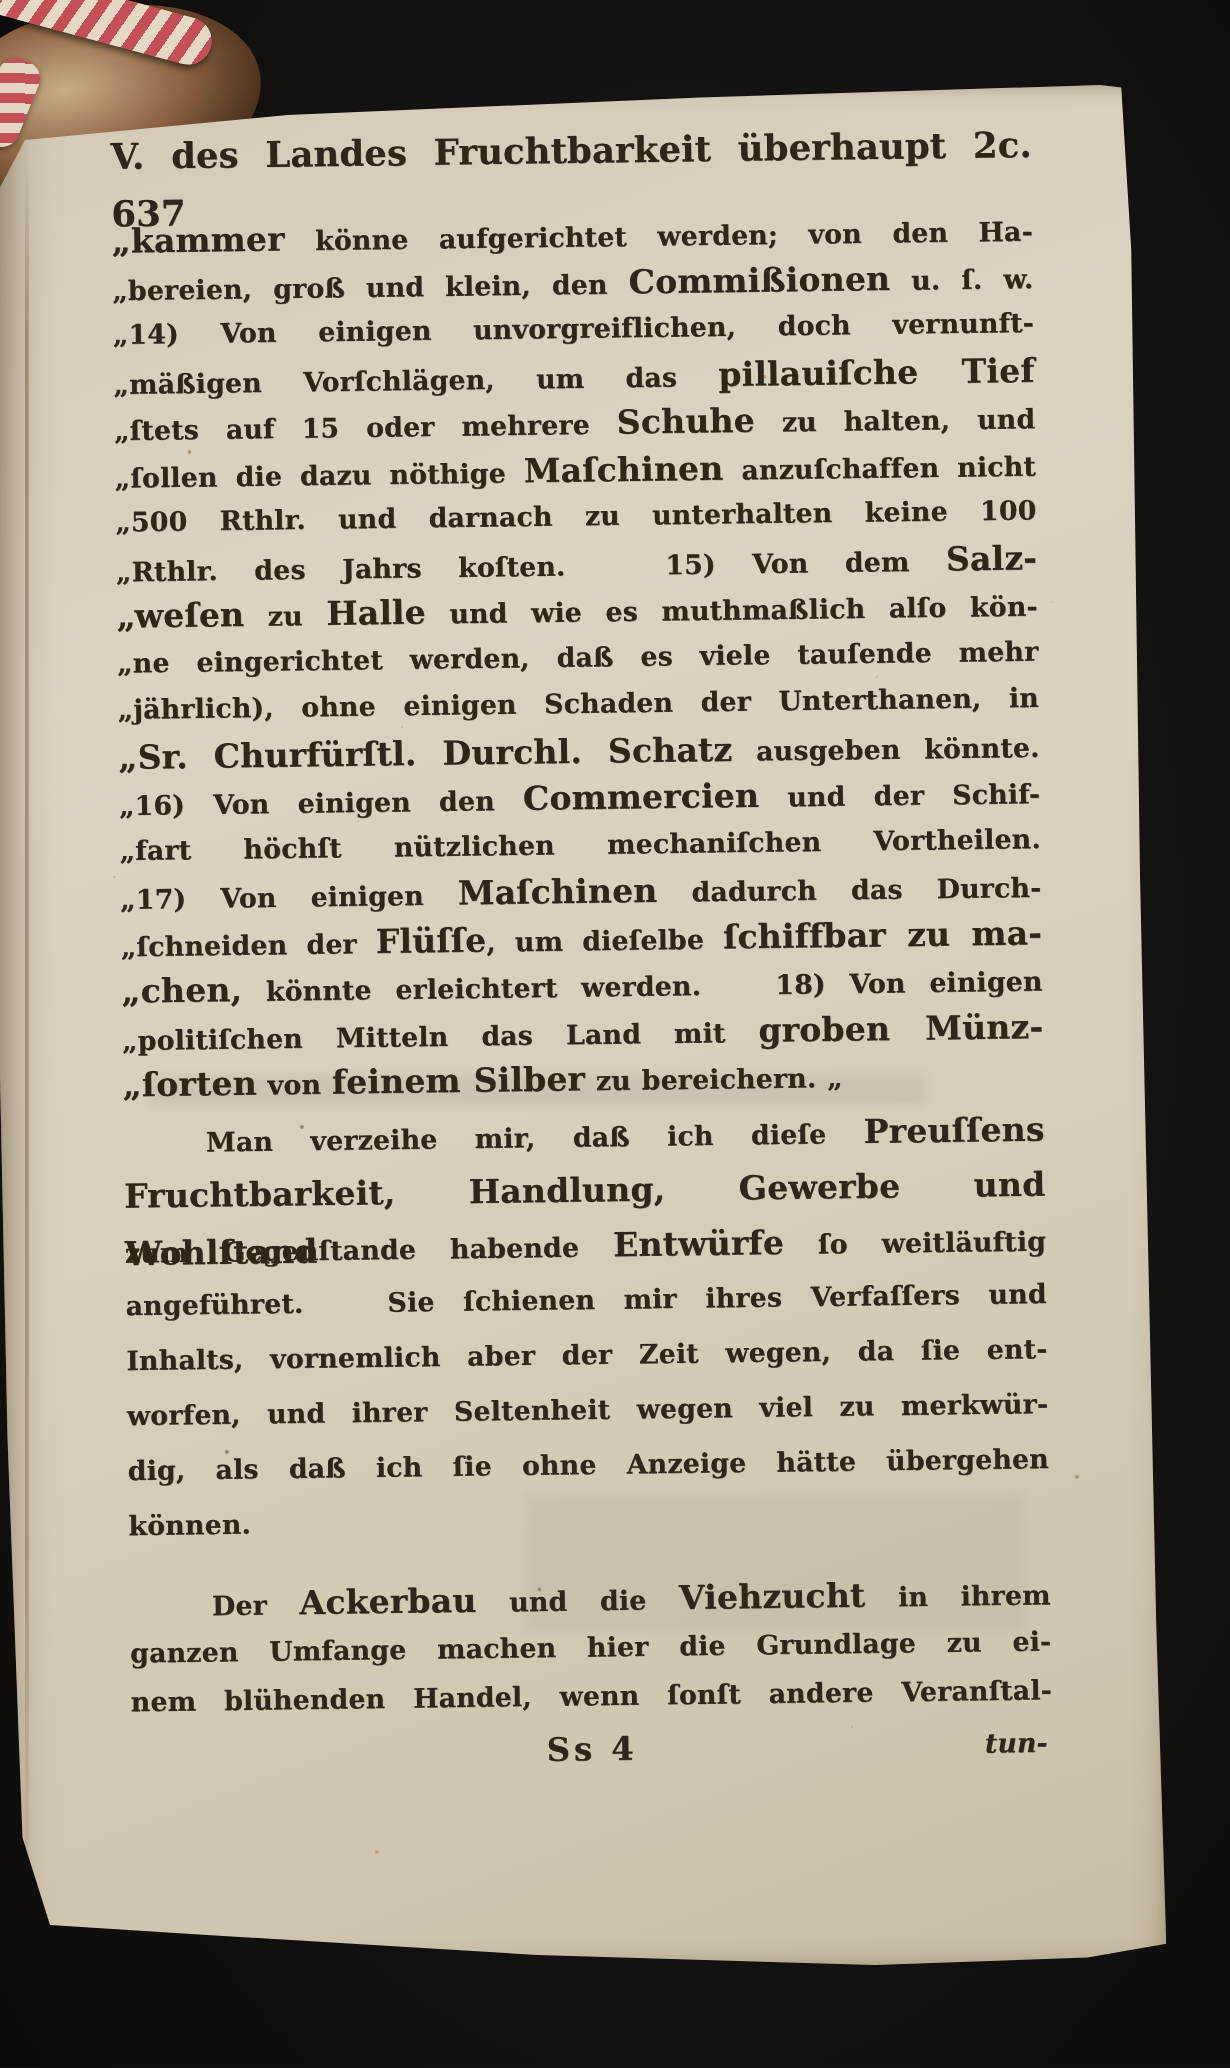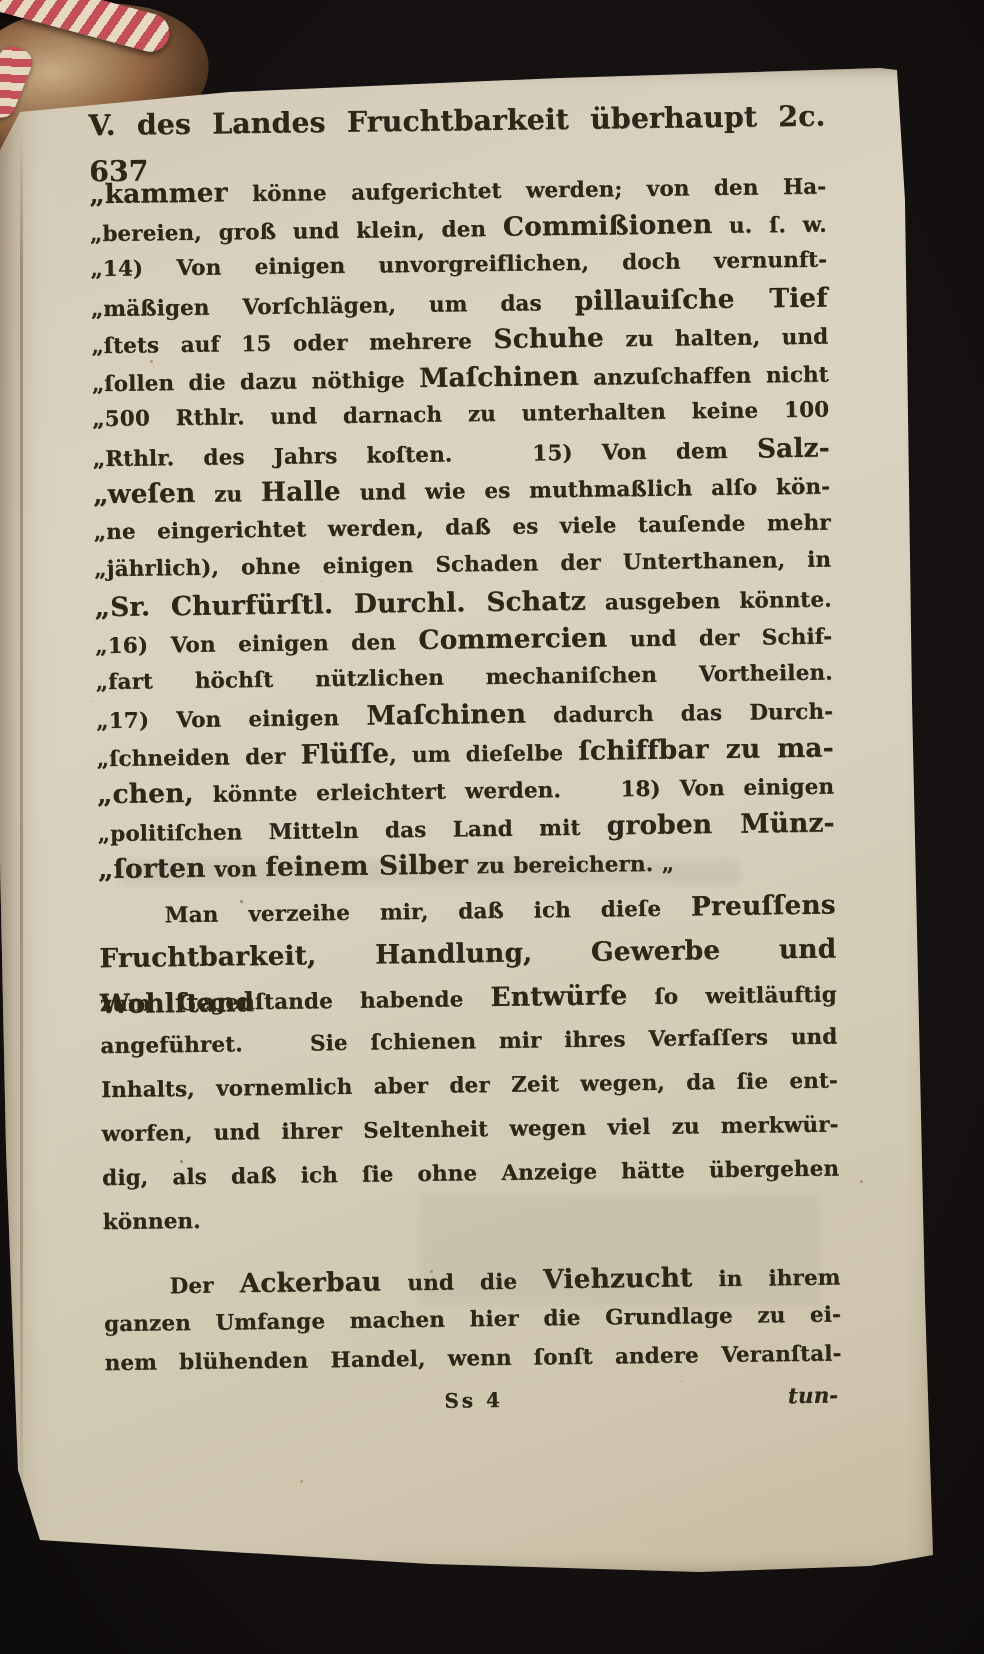--- a/index.html
+++ b/index.html
@@ -81,21 +81,21 @@
     text-align:justify;text-align-last:justify;
   }
   .blk-quote{margin-top:27px;}
   .blk-quote .line{height:37.5px;line-height:37.5px;font-size:21.5px;}
   .blk-p2{margin-top:4px;}
   .blk-p2 .line{height:44px;line-height:44px;font-size:21.5px;}
   .blk-p3{margin-top:21px;}
   .blk-p3 .line{height:39px;line-height:39px;font-size:21.5px;}
   .em{font-size:26.5px;}
   .sigrow{position:relative;margin-top:3px;height:40px;line-height:40px;text-align:center;}
-  .sig{font-size:20px;letter-spacing:3px;}
+  .sig{font-size:26px;letter-spacing:3px;}
   .catch{position:absolute;right:4px;top:0;font-size:21.5px;font-style:italic;}
 </style>
 </head>
 <body>
 
 <div class="scene">
   <div class="leather"></div>
   <div class="endband"></div>
   <div class="endband-tail"></div>
 

